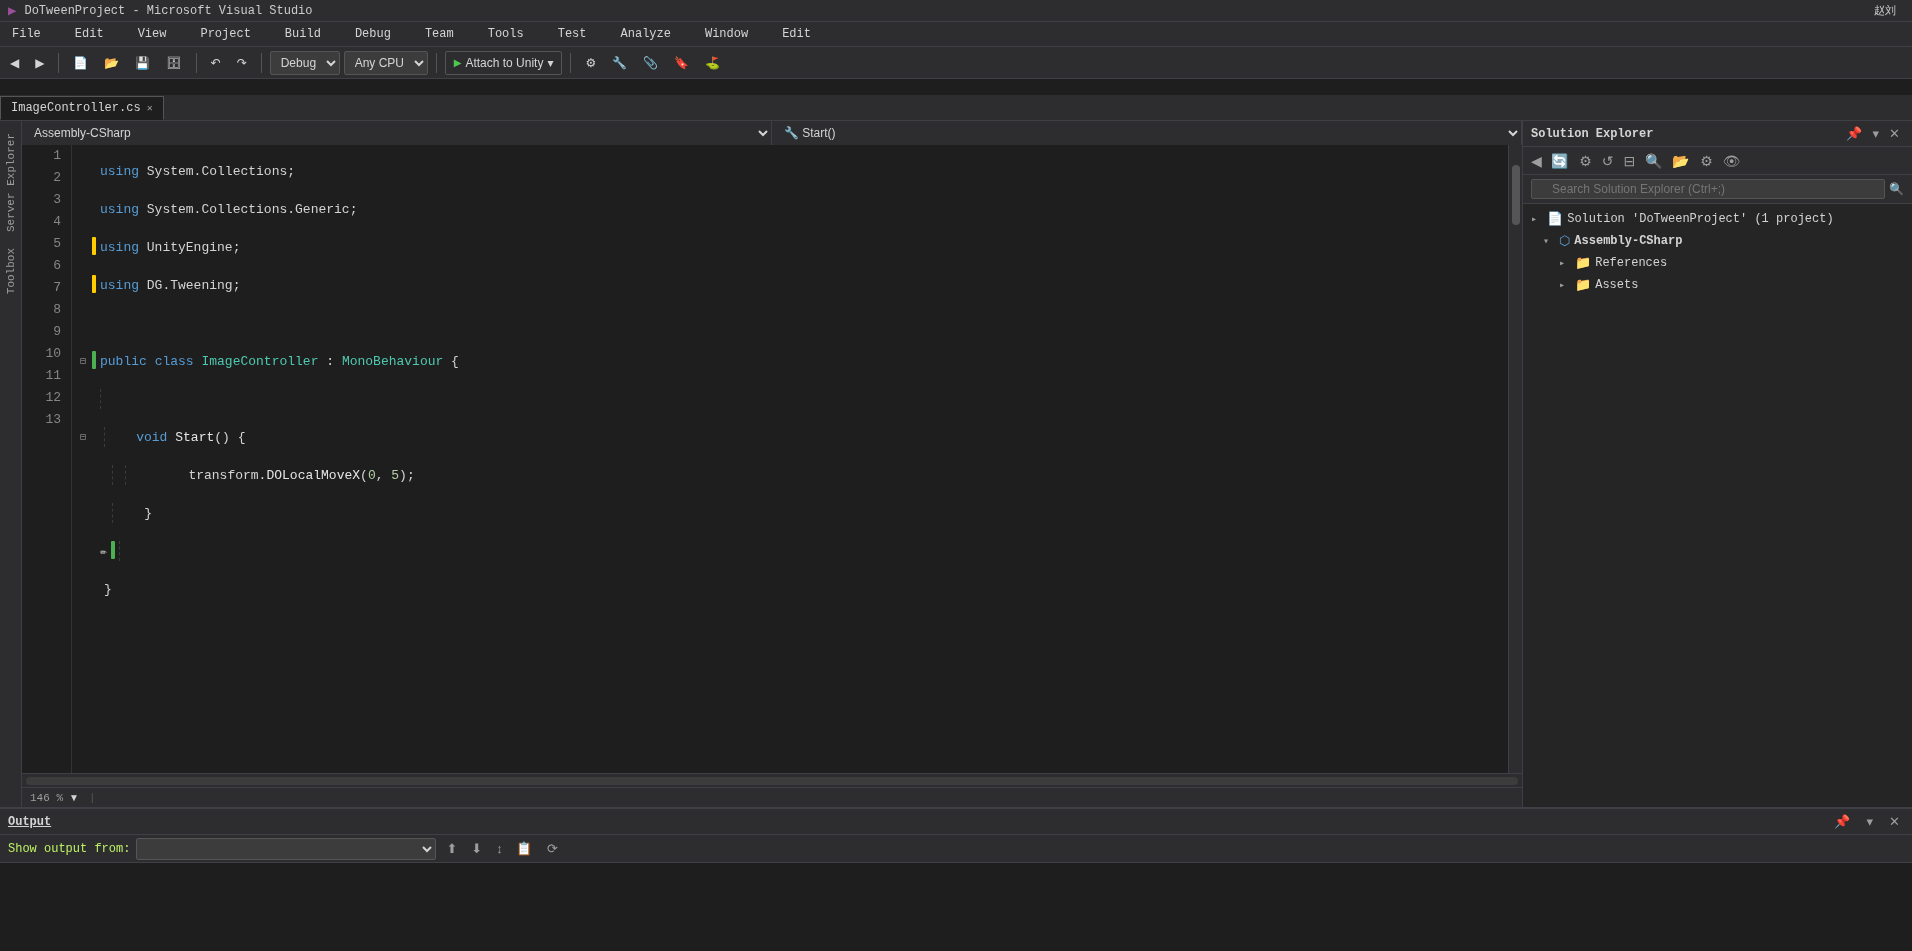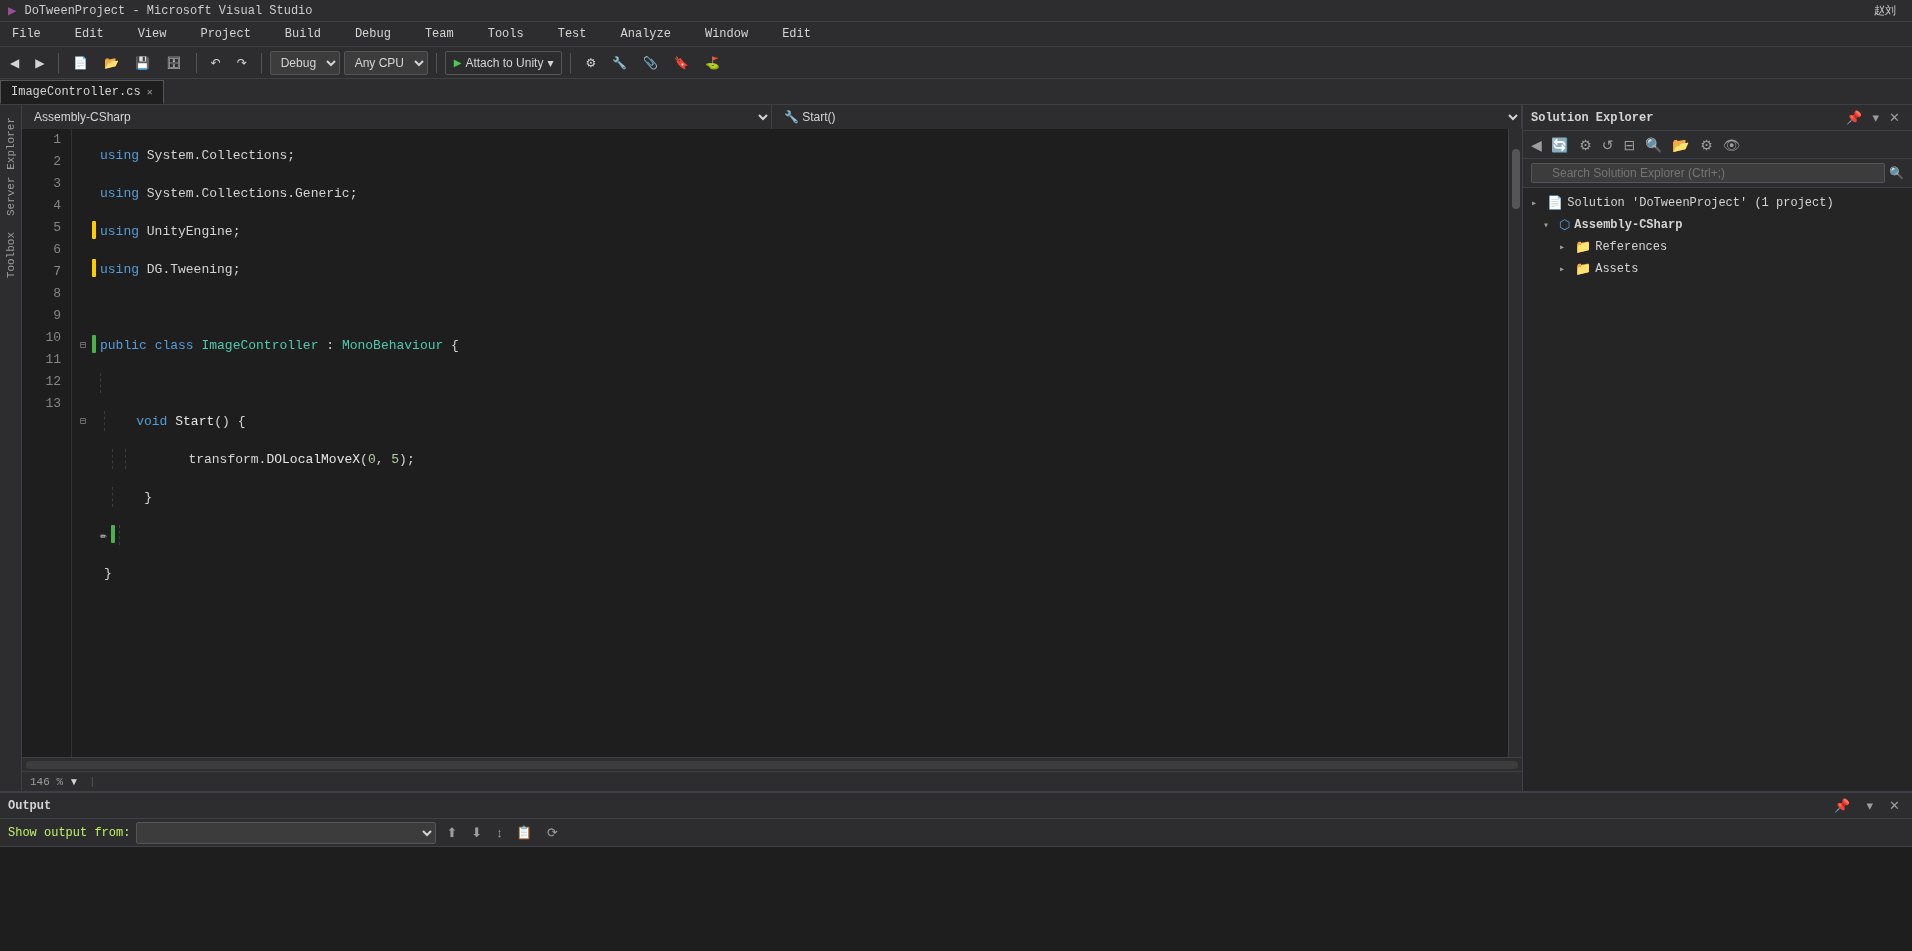--- a/index.html
+++ b/index.html
@@ -103,20 +103,21 @@
     }
     .attach-btn .play-icon { color: #4ec94e; font-size: 10px; }
 
     
     #tab-bar {
       background: #2d2d30;
       height: 26px;
       display: flex;
       align-items: flex-end;
       border-bottom: 1px solid #3f3f46;
+      margin-top: 16px;
     }
     .tab {
       background: #3c3c3c;
       border: 1px solid #555;
       border-bottom: none;
       padding: 3px 10px;
       font-size: 12px;
       color: #9d9d9d;
       cursor: pointer;
       display: flex;
@@ -388,20 +389,21 @@
       display: flex;
       align-items: center;
       padding: 0 8px;
       border-bottom: 1px solid #3f3f46;
       gap: 8px;
     }
     .output-title {
       font-size: 12px;
       font-weight: bold;
       color: #d4d4d4;
+      text-decoration: underline;
     }
     #output-toolbar {
       background: #2d2d30;
       height: 28px;
       display: flex;
       align-items: center;
       padding: 0 8px;
       border-bottom: 1px solid #3f3f46;
       gap: 6px;
     }

